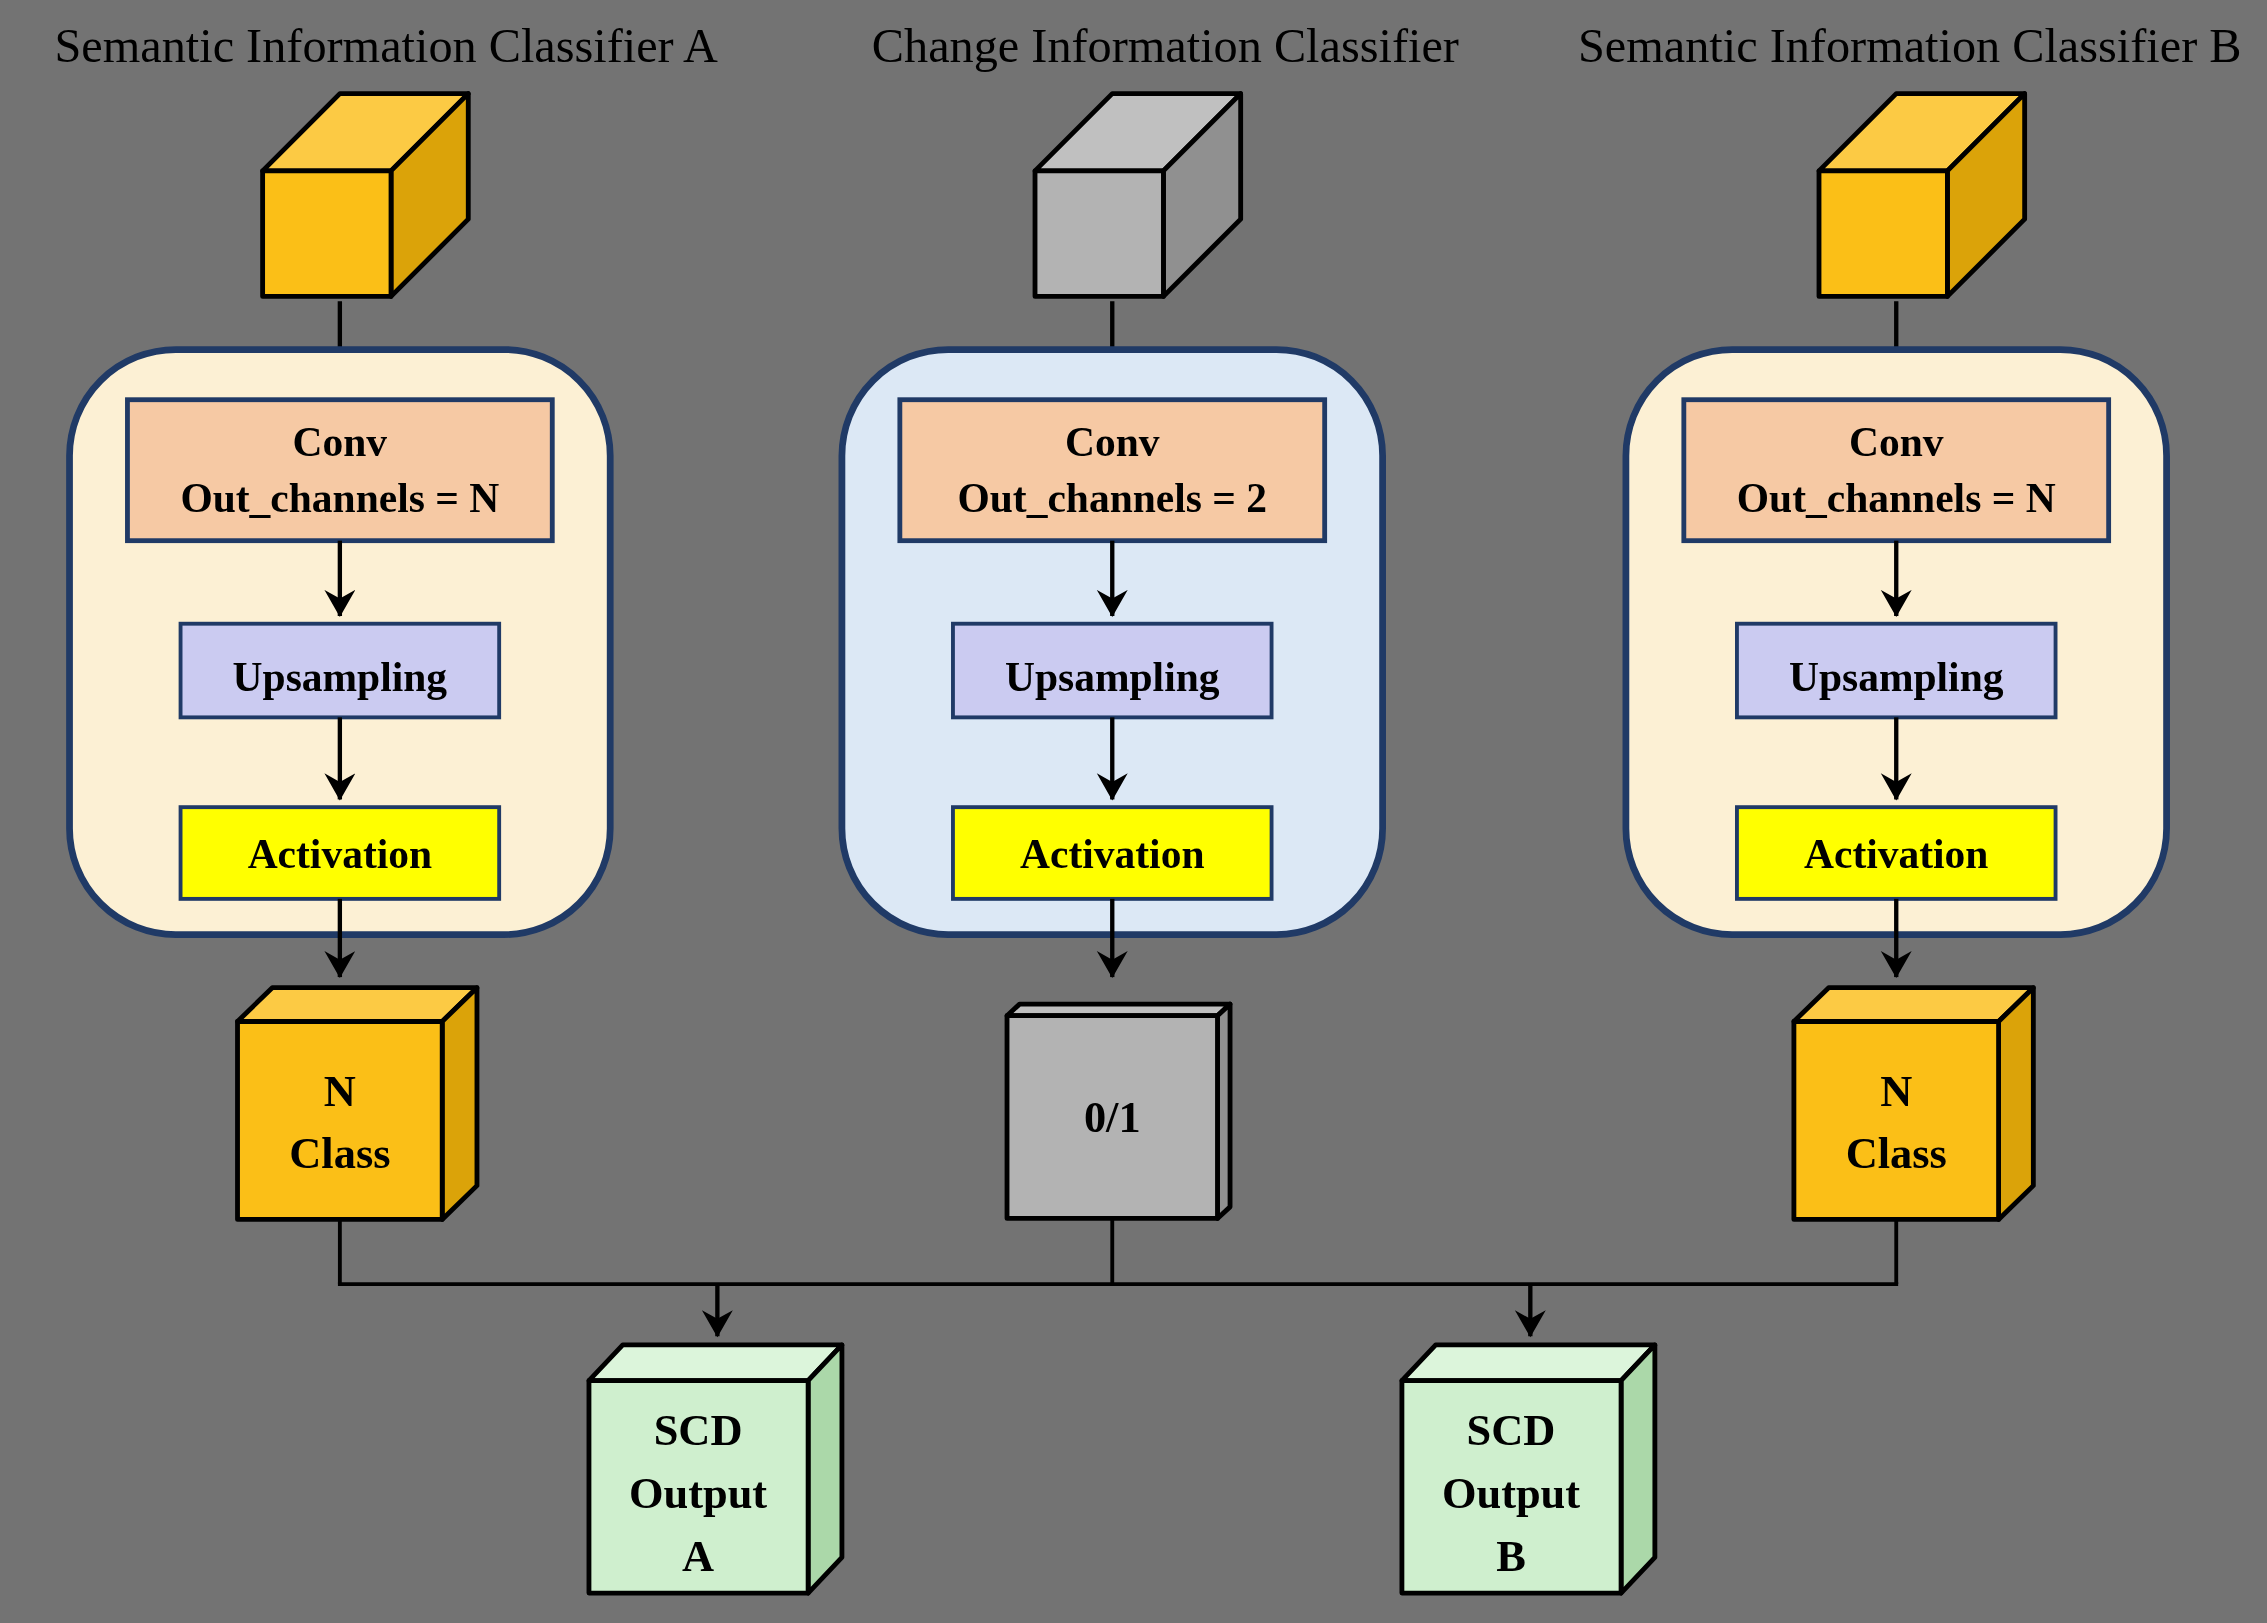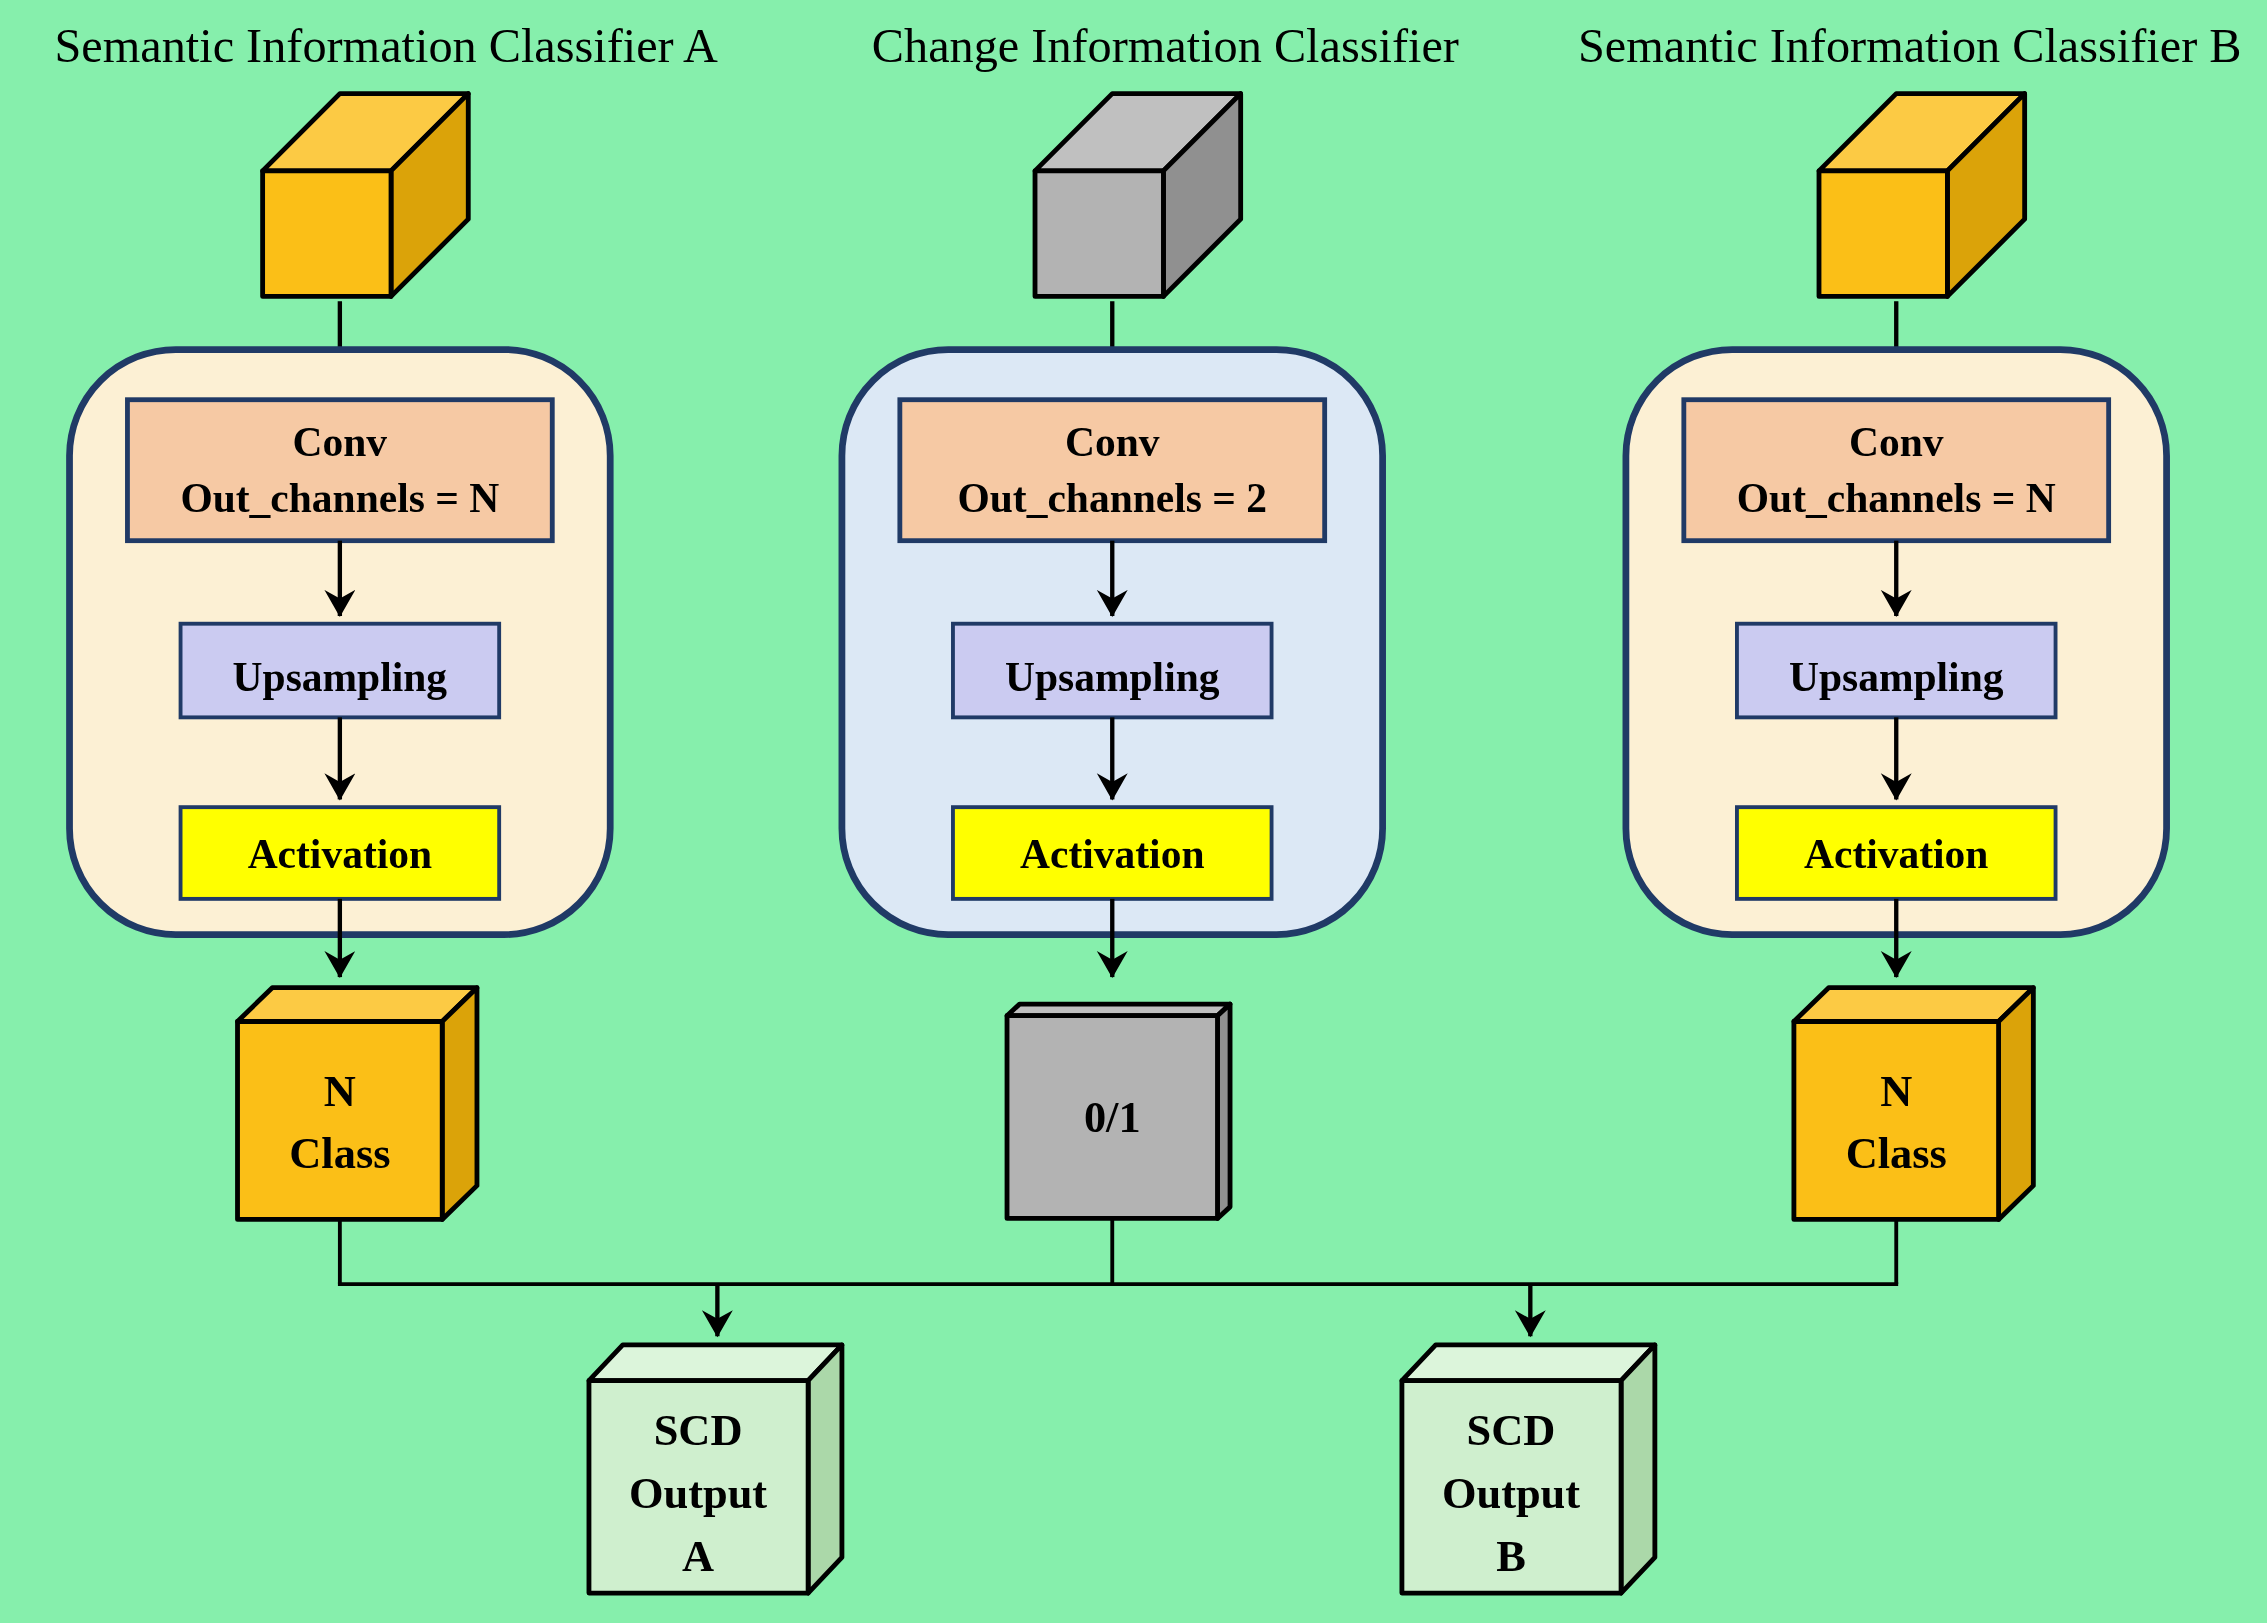--- a/index.html
+++ b/index.html
@@ -1,20 +1,20 @@
 <!DOCTYPE html>
 <html><head>
 <meta charset="utf-8">
 <style>
   html, body { margin: 0; padding: 0; background: #ffffff; }
   .stage {
     position: relative;
     width: 2267px;
     height: 1623px;
-    background: #86efac;
+    background: #737373;
     font-family: "Liberation Serif", serif;
   }
   svg { display: block; }
   .title-text {
     font-family: "Liberation Serif", serif;
     font-size: 50px;
     fill: #000000;
     text-anchor: middle;
   }
   .box-label {

